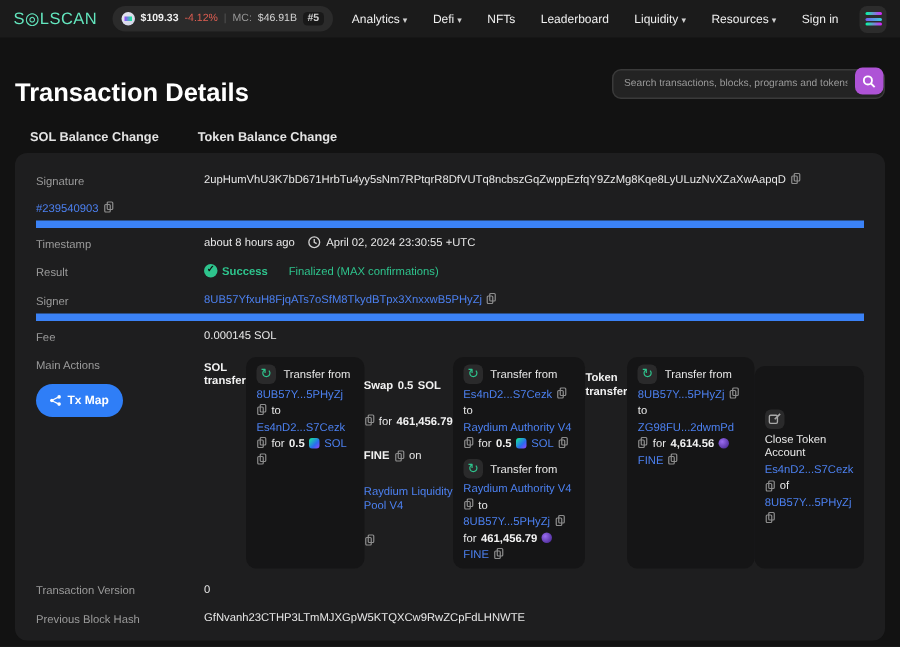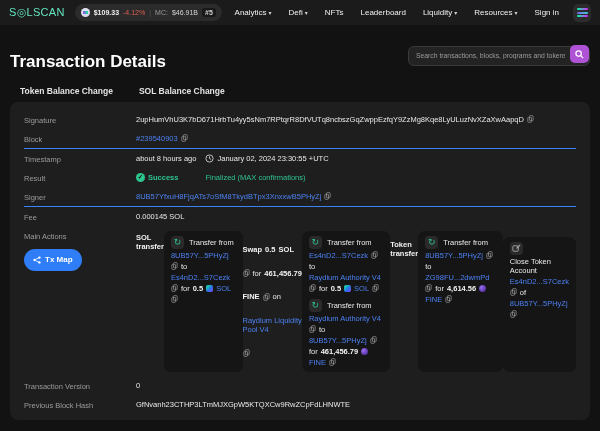--- a/index.html
+++ b/index.html
@@ -34,39 +34,39 @@
   .search-btn { position:absolute; right:1px; top:1px; width:19px; height:18px; background:#ae53d6; border:none; border-radius:5px; display:flex; align-items:center; justify-content:center; cursor:pointer; }
 
   
   .tabs { display:flex; align-items:flex-end; gap:6px; padding:0 10px; }
   .tab { font-size:8.5px; font-weight:bold; color:#e3e3e3; padding:6px 10px; cursor:pointer; border-radius:6px 6px 0 0; }
   .tab.active { background:#232324; color:#38d29c; }
 
   
   .card { margin:0 10px; background:#1e1e1f; border-radius:8px; padding:8px 14px 6px; }
   .row { display:flex; align-items:flex-start; padding:4.5px 0; font-size:7.5px; }
-  .row.sep { border-top:1px solid #3b82f6; }
+  .row.sep { border-top:5px solid #3b82f6; }
   .lbl { width:112px; flex:none; color:#9b9b9b; padding-top:1px; }
   .val { display:flex; flex-wrap:wrap; column-gap:3px; row-gap:2px; color:#e8e8e8; flex:1; min-width:0; }
   .link { color:#4c80f0; cursor:pointer; }
   .b { font-weight:bold; color:#f2f2f2; }
   .grn { color:#2ec48d; }
   .cp { flex:none; cursor:pointer; }
   .cp rect { fill:none; stroke:#8d8d8d; stroke-width:1.2; }
 
   .check-badge { width:9px; height:9px; border-radius:50%; background:#2ec48d; color:#101010; font-size:6.5px; font-weight:bold; display:inline-flex; align-items:center; justify-content:center; line-height:1; }
   .clock { flex:none; }
 
   
   .txmap-btn { margin-top:8px; background:#2f7ef7; color:#fff; border:none; border-radius:12px; height:22px; padding:0 9px; font-size:8px; font-weight:bold; display:inline-flex; align-items:center; gap:4px; cursor:pointer; font-family:"Liberation Sans",sans-serif; }
   .actions { flex:1; min-width:0; display:flex; flex-direction:row; }
   .act-title { font-size:7.5px; font-weight:bold; color:#f2f2f2; margin:2px 0 5px; }
   .act-title.second { margin-top:9px; }
   .act-box { background:#151516; border-radius:7px; padding:5px 7px; display:flex; flex-direction:column; gap:6px; }
-  .act-box + .act-box { margin-top:6px; }
+  .act-box + .act-box { margin-top:6px;justify-content:center; }
   .act-line { display:flex; flex-wrap:wrap; align-items:center; column-gap:3px; row-gap:2px; }
   .badge { width:13px; height:13px; flex:none; background:#2a2a2b; border-radius:4px; display:inline-flex; align-items:center; justify-content:center; font-size:9px; color:#2ec48d; margin-right:2px; }
   .badge.gray { color:#a9a9a9; font-size:8px; }
   .swap-line { display:flex; flex-wrap:wrap; align-items:center; column-gap:3px; margin:7px 0; }
   .tok-sol { width:7px; height:7px; border-radius:2px; background:linear-gradient(135deg,#14f195,#2a6cf0 60%,#9945ff); flex:none; }
   .tok-fine { width:7px; height:7px; border-radius:50%; background:radial-gradient(circle at 35% 35%, #9a6cf0, #3d1e86); flex:none; }
 </style>
 </head>
 <body>
 
@@ -107,66 +107,65 @@
     <button class="search-btn">
       <svg width="9" height="9" viewBox="0 0 10 10">
           <circle cx="4" cy="4" r="3" fill="none" stroke="#ffffff" stroke-width="1.4"></circle>
           <line x1="6.3" y1="6.3" x2="9" y2="9" stroke="#ffffff" stroke-width="1.4"></line>
         </svg>
     </button>
   </div>
 </div>
 
 <div class="tabs">
+  <div class="tab">SOL Balance Change</div>
   <div class="tab">Token Balance Change</div>
-  <div class="tab">SOL Balance Change</div>
 </div>
 
 <div class="card">
 
   <div class="row">
     <div class="lbl">Signature</div>
     <div class="val">
       <span>2upHumVhU3K7bD671HrbTu4yy5sNm7RPtqrR8DfVUTq8ncbszGqZwppEzfqY9ZzMg8Kqe8LyULuzNvXZaXwAapqD</span>
       <svg class="cp" width="7" height="8" viewBox="0 0 10 12">
           <rect x="3.5" y="1" width="5.5" height="7.5" rx="1"></rect>
           <rect x="1" y="3.5" width="5.5" height="7.5" rx="1"></rect>
         </svg>
     </div>
   </div>
 
   <div class="row">
-    <div class="lbl">Block</div>
     <div class="val">
       <span class="link">#239540903</span>
       <svg class="cp" width="7" height="8" viewBox="0 0 10 12">
           <rect x="3.5" y="1" width="5.5" height="7.5" rx="1"></rect>
           <rect x="1" y="3.5" width="5.5" height="7.5" rx="1"></rect>
         </svg>
     </div>
   </div>
 
   <div class="row sep">
     <div class="lbl">Timestamp</div>
     <div class="val">
       <span>about 8 hours ago</span>
       <svg class="clock" width="9" height="9" viewBox="0 0 10 10" style="margin-left:6px">
           <circle cx="5" cy="5" r="4" fill="none" stroke="#cfcfcf" stroke-width="1"></circle>
           <polyline points="5,2.6 5,5 6.8,6" fill="none" stroke="#cfcfcf" stroke-width="1"></polyline>
         </svg>
-      <span>January 02, 2024 23:30:55 +UTC</span>
+      <span>April 02, 2024 23:30:55 +UTC</span>
     </div>
   </div>
 
   <div class="row">
     <div class="lbl">Result</div>
     <div class="val">
       <span class="check-badge">✓</span>
       <span class="grn b">Success</span>
-      <span class="grn" style="margin-left:24px">Finalized (MAX confirmations)</span>
+      <span class="grn" style="margin-left:11px">Finalized (MAX confirmations)</span>
     </div>
   </div>
 
   <div class="row">
     <div class="lbl">Signer</div>
     <div class="val">
       <span class="link">8UB57YfxuH8FjqATs7oSfM8TkydBTpx3XnxxwB5PHyZj</span>
       <svg class="cp" width="7" height="8" viewBox="0 0 10 12">
           <rect x="3.5" y="1" width="5.5" height="7.5" rx="1"></rect>
           <rect x="1" y="3.5" width="5.5" height="7.5" rx="1"></rect>

